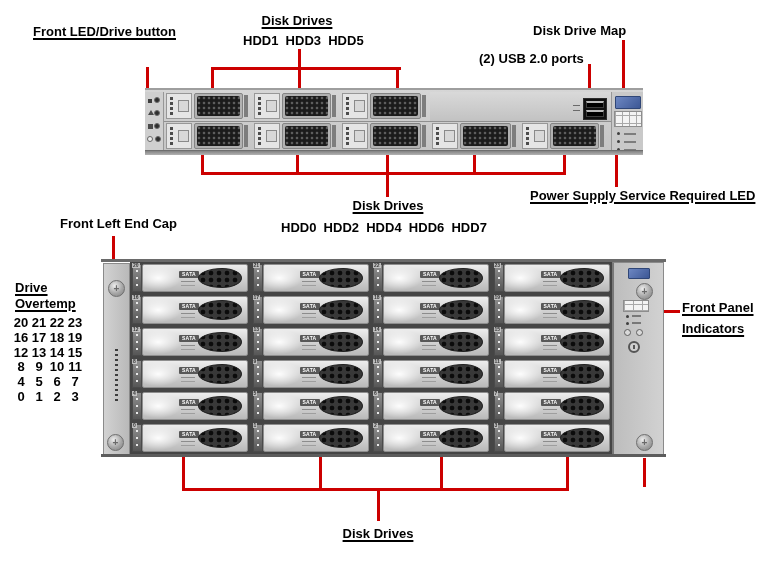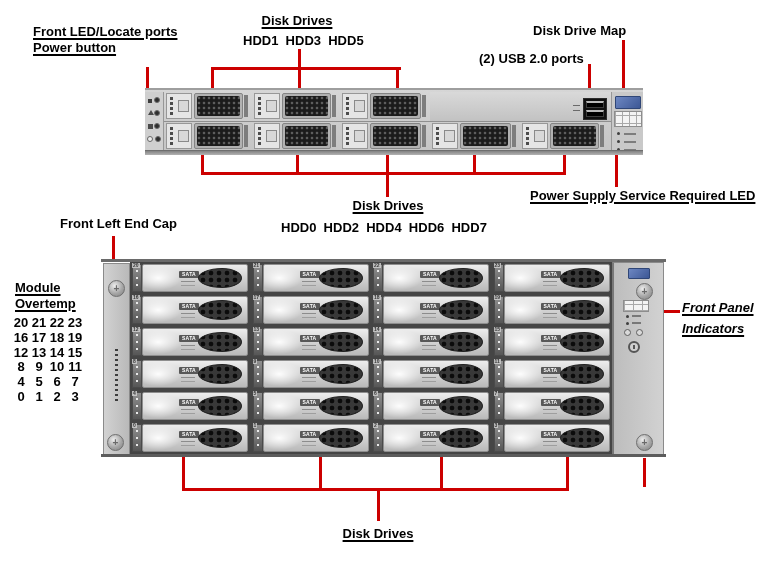--- a/index.html
+++ b/index.html
@@ -113,38 +113,37 @@
   [data-name="drive-locations-grid"]{ position:absolute; left:12px; top:315px; display:grid;
            grid-template-columns:repeat(4,18px); grid-auto-rows:14.8px; justify-items:center;
            font:bold 13px "Liberation Sans",sans-serif; color:#000; }
 </style>
 </head>
 <body>
 
 <div class="canvas" data-name="diagram-canvas">
 
   <div class="label" style="left:33px;top:24px;" data-name="server-left-labels">
-    <div class="u" data-name="label-front-led-locate-button">Front LED/Locate ports</div>
-    <div class="u" data-name="label-power-button">Power button</div>
+    <div class="u" data-name="label-front-led-locate-button">Front LED/Drive button</div>
   </div>
 
   <div class="label u ctr" style="left:237px;top:13px;width:120px;" data-name="label-disk-drives-top">Disk Drives</div>
   <div class="label pre" style="left:243px;top:33px;" data-name="label-hdd-odd-list">HDD1  HDD3  HDD5</div>
   <div class="label" style="left:533px;top:23px;" data-name="label-disk-drive-map">Disk Drive Map</div>
   <div class="label" style="left:479px;top:51px;" data-name="label-usb-ports">(2) USB 2.0 ports</div>
 
   <div class="label u ctr" style="left:328px;top:198px;width:120px;" data-name="label-disk-drives-middle">Disk Drives</div>
   <div class="label pre" style="left:281px;top:220px;" data-name="label-hdd-even-list">HDD0  HDD2  HDD4  HDD6  HDD7</div>
   <div class="label" style="left:530px;top:186px;line-height:19px;" data-name="server-right-labels">
     <div class="u" data-name="label-power-supply-service-required-led">Power Supply Service Required LED</div>
   </div>
 
   <div class="label" style="left:60px;top:216px;" data-name="label-front-left-end-cap">Front Left End Cap</div>
   <div class="label" style="left:15px;top:280px;" data-name="label-drive-locations">
-    <div class="u" data-name="drive-locations-title-line1">Module</div>
+    <div class="u" data-name="drive-locations-title-line1">Drive</div>
     <div class="u" data-name="drive-locations-title-line2">Overtemp</div>
   </div>
   <div data-name="drive-locations-grid">
       <span data-name="drive-location-number">20</span>
       <span data-name="drive-location-number">21</span>
       <span data-name="drive-location-number">22</span>
       <span data-name="drive-location-number">23</span>
       <span data-name="drive-location-number">16</span>
       <span data-name="drive-location-number">17</span>
       <span data-name="drive-location-number">18</span>
@@ -159,21 +158,21 @@
       <span data-name="drive-location-number">11</span>
       <span data-name="drive-location-number">4</span>
       <span data-name="drive-location-number">5</span>
       <span data-name="drive-location-number">6</span>
       <span data-name="drive-location-number">7</span>
       <span data-name="drive-location-number">0</span>
       <span data-name="drive-location-number">1</span>
       <span data-name="drive-location-number">2</span>
       <span data-name="drive-location-number">3</span>
     </div>
-  <div class="label" style="left:682px;top:297px;line-height:21px;font-style:italic;" data-name="label-front-panel-indicators">
+  <div class="label" style="left:682px;top:297px;line-height:21px;" data-name="label-front-panel-indicators">
     <div class="u" data-name="front-panel-indicators-line1">Front Panel</div>
     <div class="u" data-name="front-panel-indicators-line2">Indicators</div>
   </div>
   <div class="label u ctr" style="left:318px;top:526px;width:120px;" data-name="label-disk-drives-bottom">Disk Drives</div>
 
   <div class="cl" style="left:146px;top:67px;width:3px;height:26px;" data-name="callout-left-labels-line"></div>
   <div class="cl" style="left:211px;top:67px;width:190px;height:3px;" data-name="callout-top-bracket"></div>
   <div class="cl" style="left:211px;top:69px;width:3px;height:22px;" data-name="callout-top-tick-1"></div>
   <div class="cl" style="left:298px;top:69px;width:3px;height:22px;" data-name="callout-top-tick-2"></div>
   <div class="cl" style="left:396px;top:69px;width:3px;height:22px;" data-name="callout-top-tick-3"></div>

